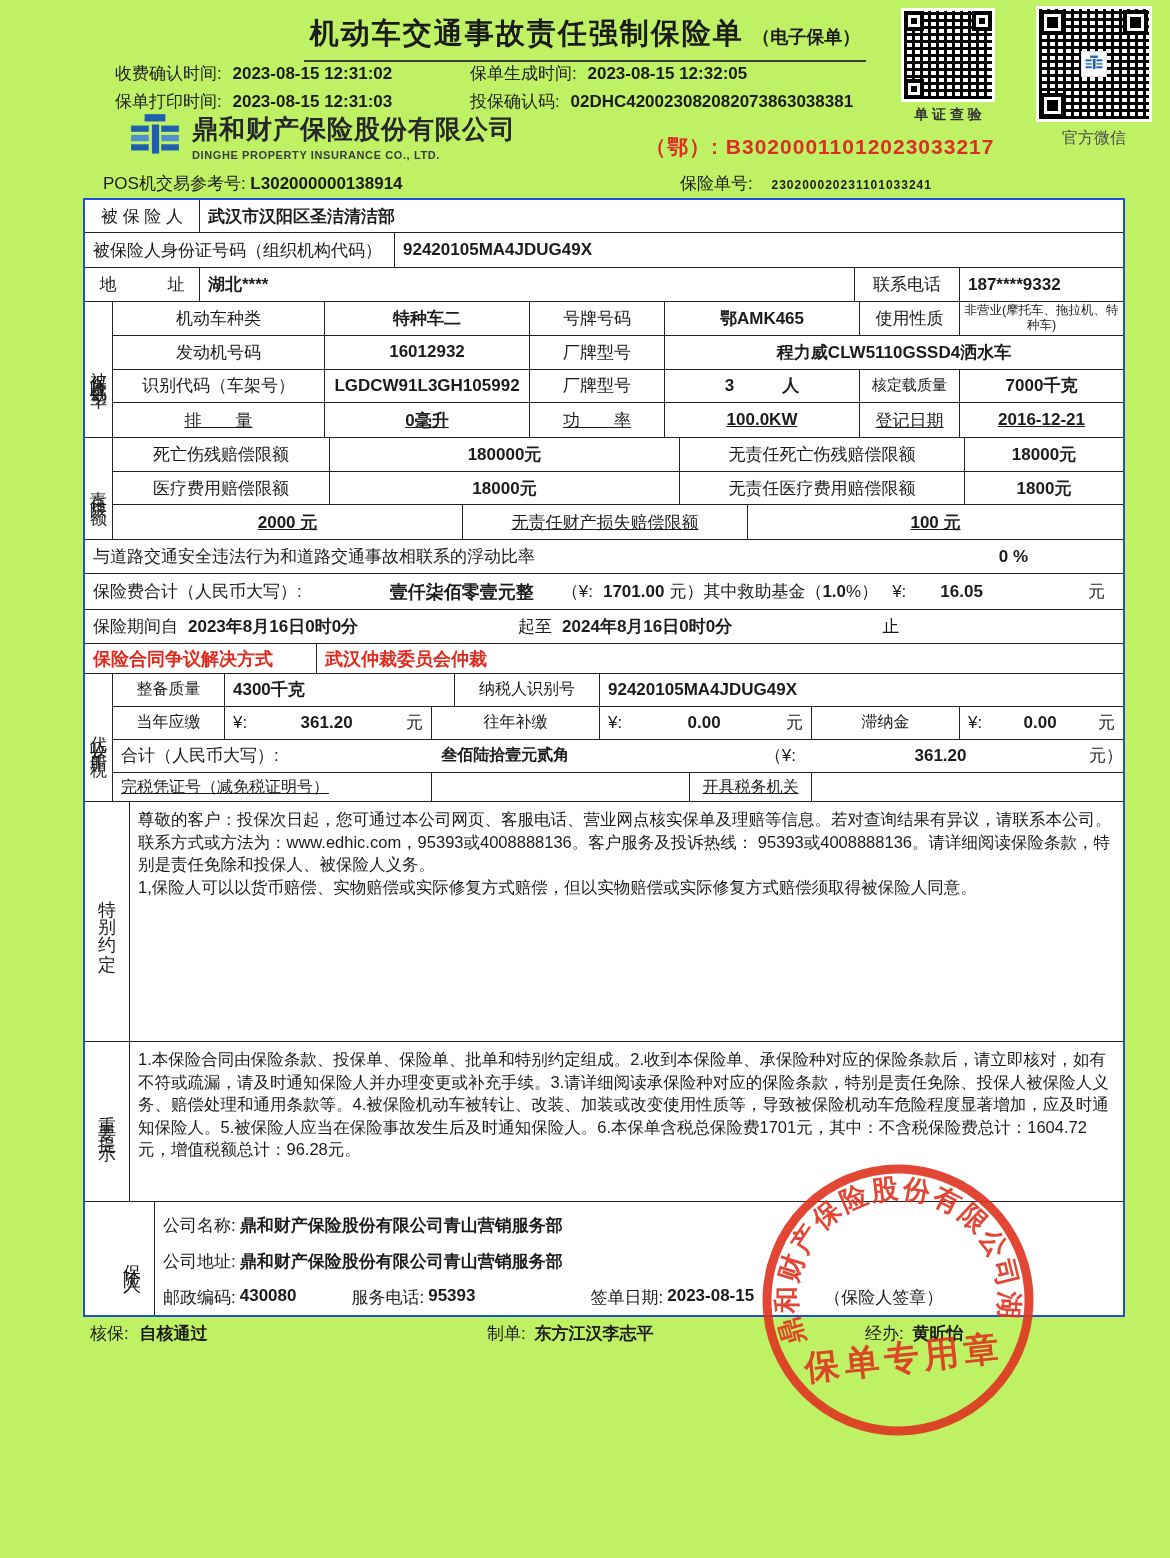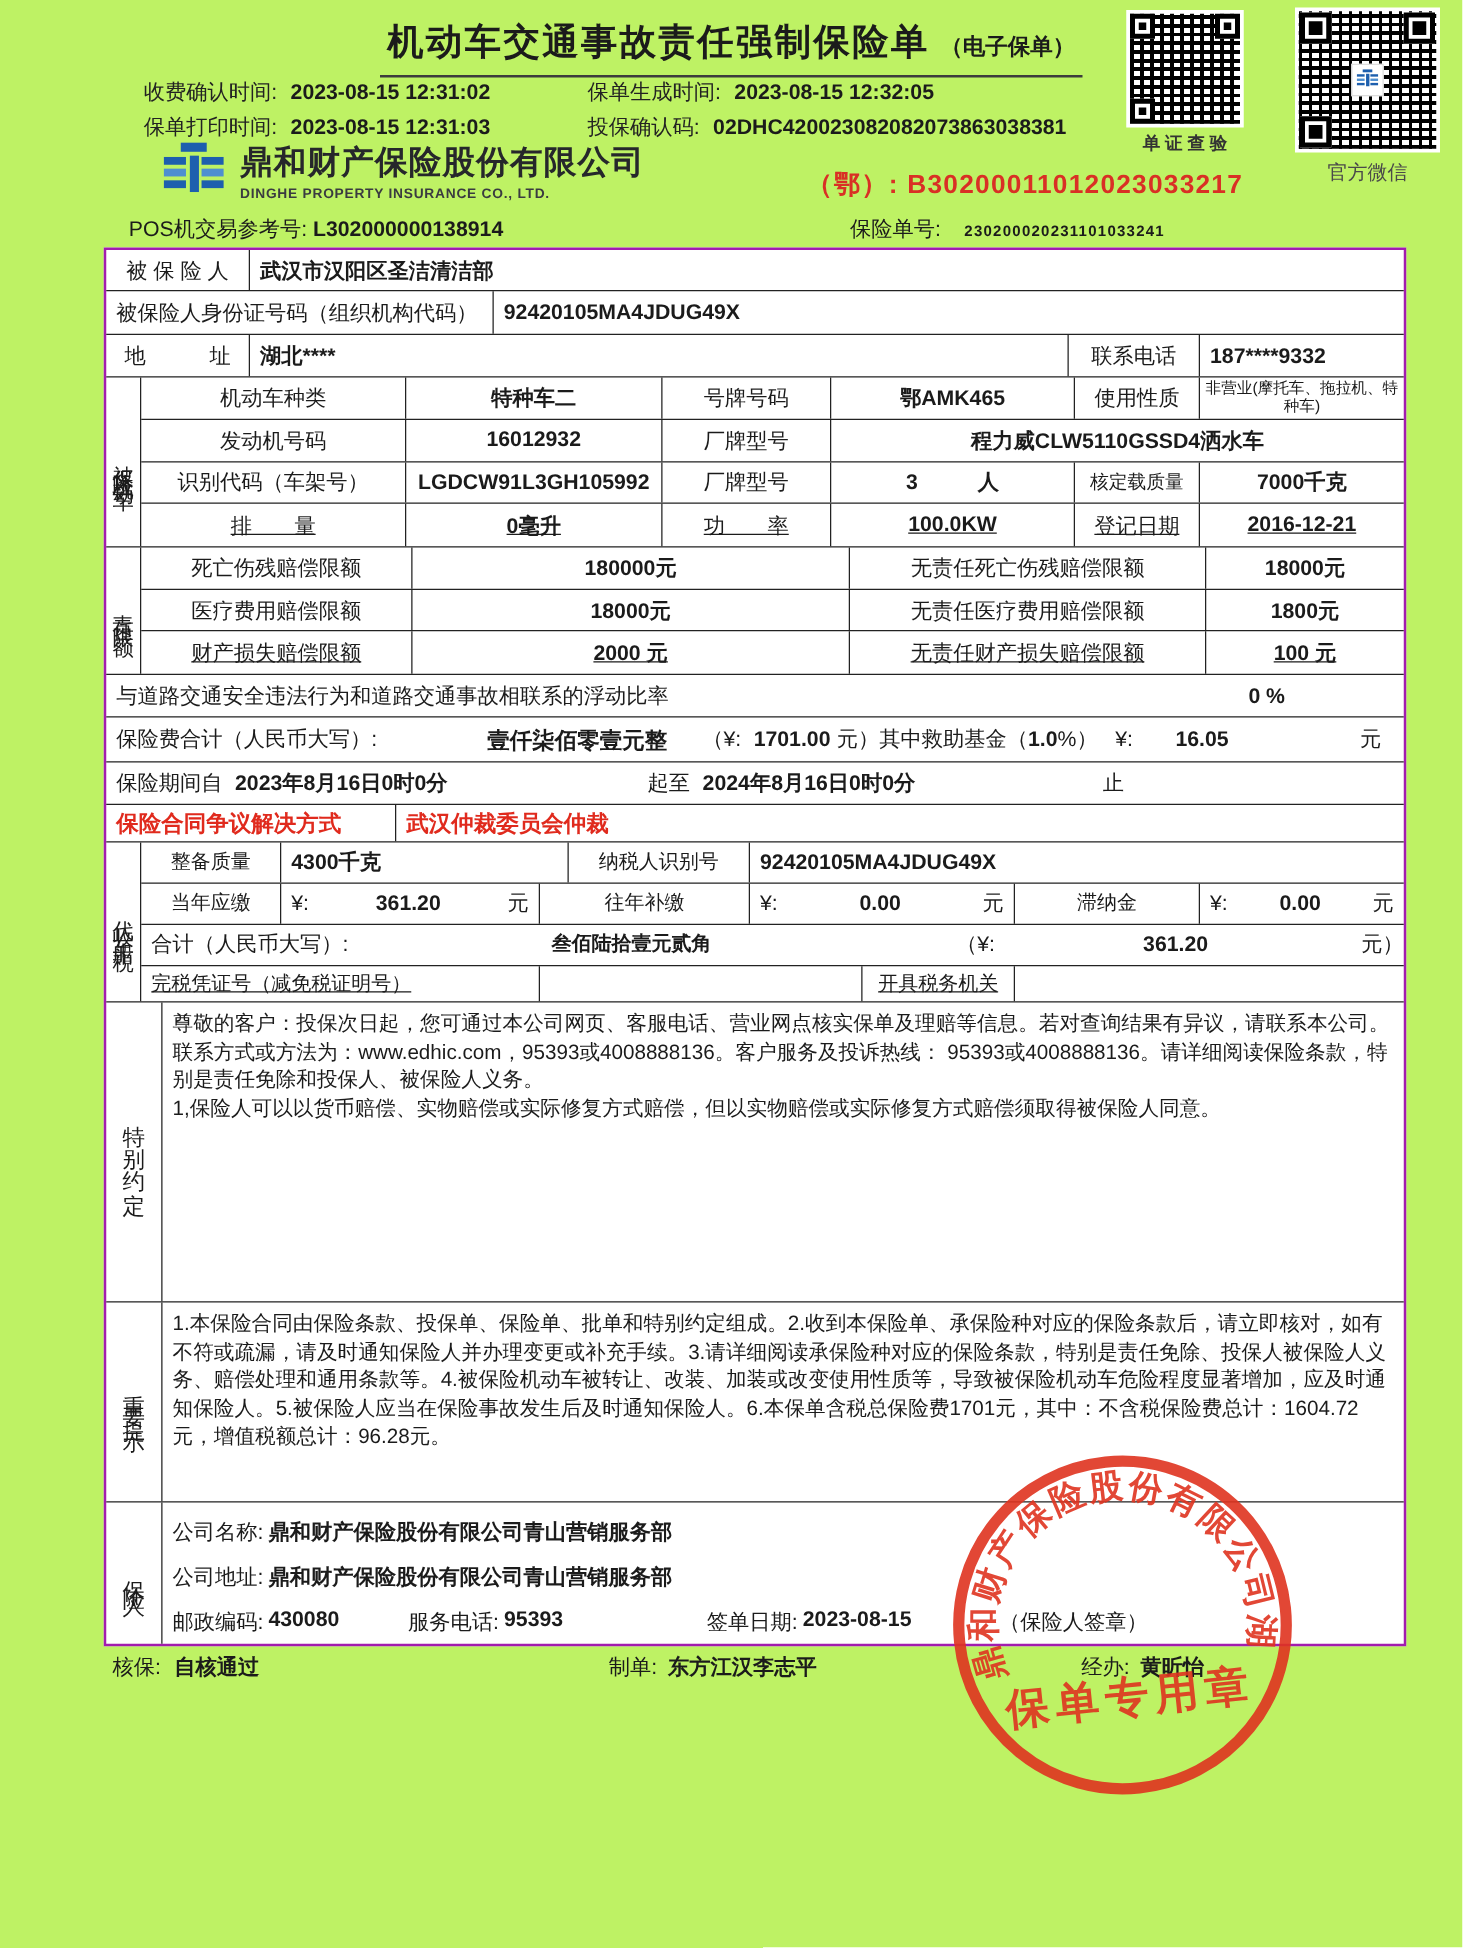--- a/index.html
+++ b/index.html
@@ -32,26 +32,26 @@
   .logo-text { margin-left:10px; }
   .logo-cn { font-size:26px; font-weight:bold; color:#26272b; letter-spacing:1px; }
   .logo-en { font-size:11px; font-weight:bold; color:#3a3b40; letter-spacing:0.6px; margin-top:2px; }
   .region-code { position:absolute; left:645px; top:133px; font-size:21px; font-weight:bold; color:#d93025; letter-spacing:1px; }
   .pos-line { position:absolute; left:103px; top:172px; font-size:17px; }
   .pos-line .val { font-weight:bold; }
   .policy-line { position:absolute; left:680px; top:172px; font-size:17px; }
   .policy-line .val { font-weight:bold; font-size:12px; margin-left:14px; letter-spacing:1px; }
 
   
-  .table { position:absolute; left:83px; top:198px; width:1042px; border:2px solid #a21caf; background:#fff; }
+  .table { position:absolute; left:83px; top:198px; width:1042px; border:2px solid #1d4ed8; background:#fff; }
   .tr { display:flex; border-bottom:1px solid #222; }
   .sec { display:flex; border-bottom:1px solid #222; }
   .sec-body { flex:1; display:flex; flex-direction:column; min-width:0; }
   .sec-body .tr:last-child { border-bottom:none;text-decoration:underline; }
-  .table > .tr:last-child, .table > .sec:last-child { border-bottom:none; }
+  .table > .tr:last-child, .table > .sec:last-child { border-bottom:none;padding-left:25px; }
   .c { border-right:1px solid #222; display:flex; align-items:center; justify-content:center;
        font-size:17px; overflow:hidden; }
   .cl { justify-content:flex-start; padding-left:8px; }
   .last { border-right:none; }
   .val { font-weight:bold; }
   .vcell { width:28px; border-right:1px solid #222; display:flex; align-items:center; justify-content:center; }
   .vcell span { writing-mode:vertical-rl; text-orientation:upright; font-size:17px; }
   .vcell-w { width:45px; }
   .vcell-w span { font-size:18px; }
   .smalllab { font-size:15px; }
@@ -222,21 +222,20 @@
           <div class="c" style="width:285px;">无责任死亡伤残赔偿限额</div>
           <div class="c last val" style="flex:1;">18000元</div>
         </div>
         <div class="tr" style="height:34px;">
           <div class="c" style="width:217px;">医疗费用赔偿限额</div>
           <div class="c val" style="width:350px;">18000元</div>
           <div class="c" style="width:285px;">无责任医疗费用赔偿限额</div>
           <div class="c last val" style="flex:1;">1800元</div>
         </div>
         <div class="tr" style="height:34px; border-bottom:none;">
-          <div class="c" style="width:217px;">财产损失赔偿限额</div>
           <div class="c val" style="width:350px;">2000 元</div>
           <div class="c" style="width:285px;">无责任财产损失赔偿限额</div>
           <div class="c last val" style="flex:1;">100 元</div>
         </div>
       </div>
     </div>
 
     <div class="tr" style="height:34px;">
       <div class="c cl last" style="flex:1;">
         <span>与道路交通安全违法行为和道路交通事故相联系的浮动比率</span>

